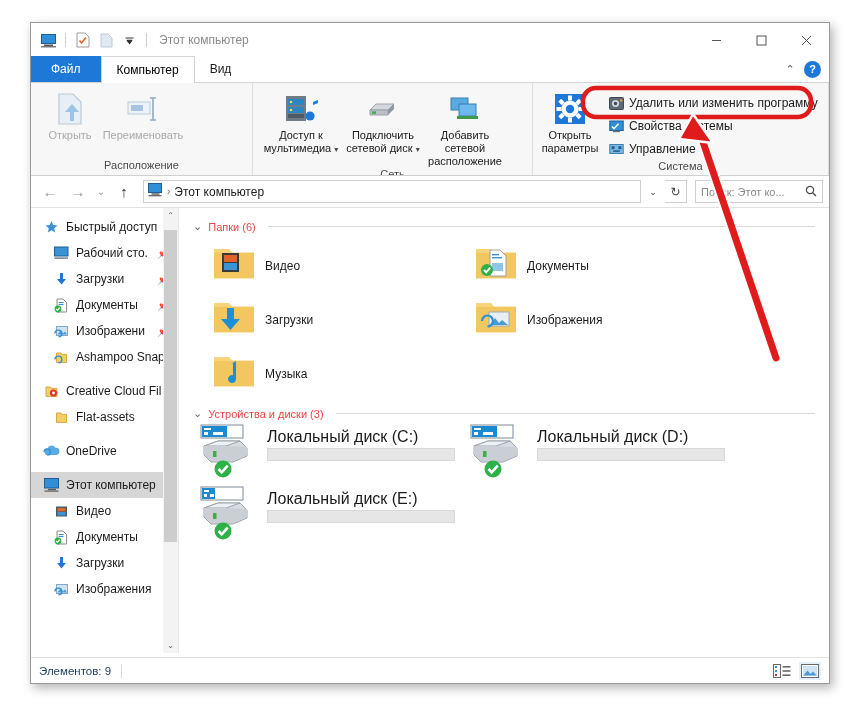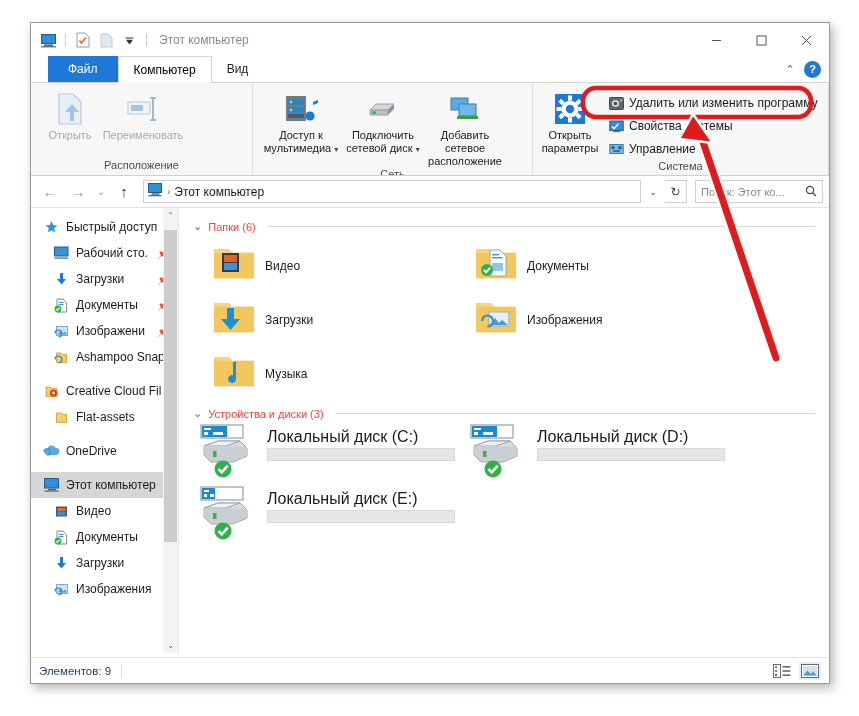--- a/index.html
+++ b/index.html
@@ -45,21 +45,20 @@
     cursor: default;
   }
   .wc svg { display:block; }
 
   
   .tabbar {
     position: relative; height: 26px;
     background: #ffffff;
     display:flex; align-items:flex-end;
     border-bottom: 1px solid #d4d4d4;
-    padding-left: 17px;
   }
   .tab {
     height: 26px; padding: 0 15px;
     display:flex; align-items:center;
     font-size: 12px; color:#1b1b1b;
     background: #f2f2f2;
     border-right: 1px solid #e0e0e0;
   }
   .tab.file { background:#1e78d7; color:#ffffff; padding: 0 20px; border-right:none; }
   .tab.active {
@@ -344,21 +343,21 @@
             <span class="cap"><span>Подключить сетевой диск</span> <span class="caret">▾</span></span>
           </div>
           <div class="rbtn wide">
             <span class="glyph">
               <svg width="36" height="30" viewBox="0 0 36 30">
                 <rect x="4" y="4" width="17" height="12" fill="#5aa9e0" stroke="#3d7fae"></rect>
                 <rect x="12" y="10" width="17" height="12" fill="#6db8ec" stroke="#3d7fae"></rect>
                 <rect x="10" y="22" width="21" height="3" fill="#3f9a4a"></rect>
               </svg>
             </span>
-            <span class="cap">Добавить сетевое расположение</span>
+            <span class="cap">Добавить сетевой расположение</span>
           </div>
         </div>
         <div class="rgroup-label">Сеть</div>
       </div>
 
       <div class="rgroup" style="width:296px">
         <div class="sysgroup-items">
           <div class="rbtn" style="width:62px">
             <span class="glyph">
               <svg width="32" height="32" viewBox="0 0 32 32">

